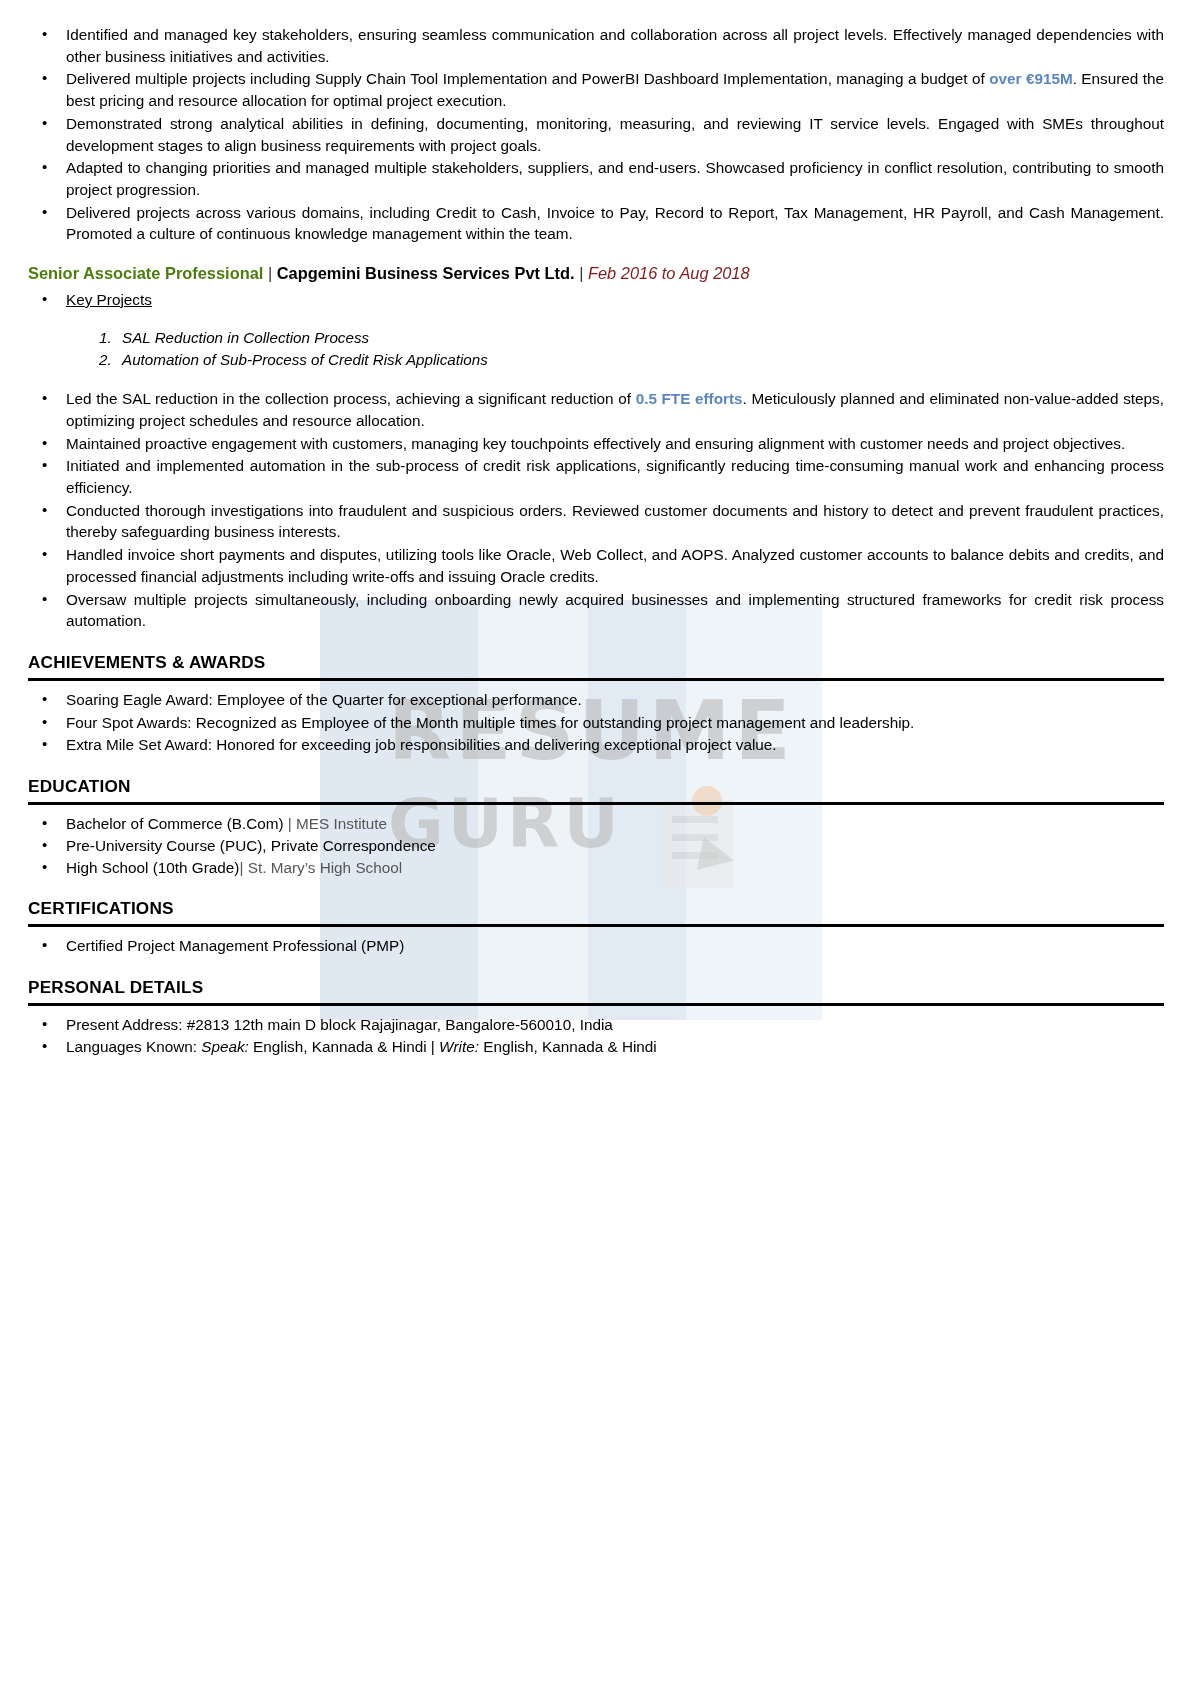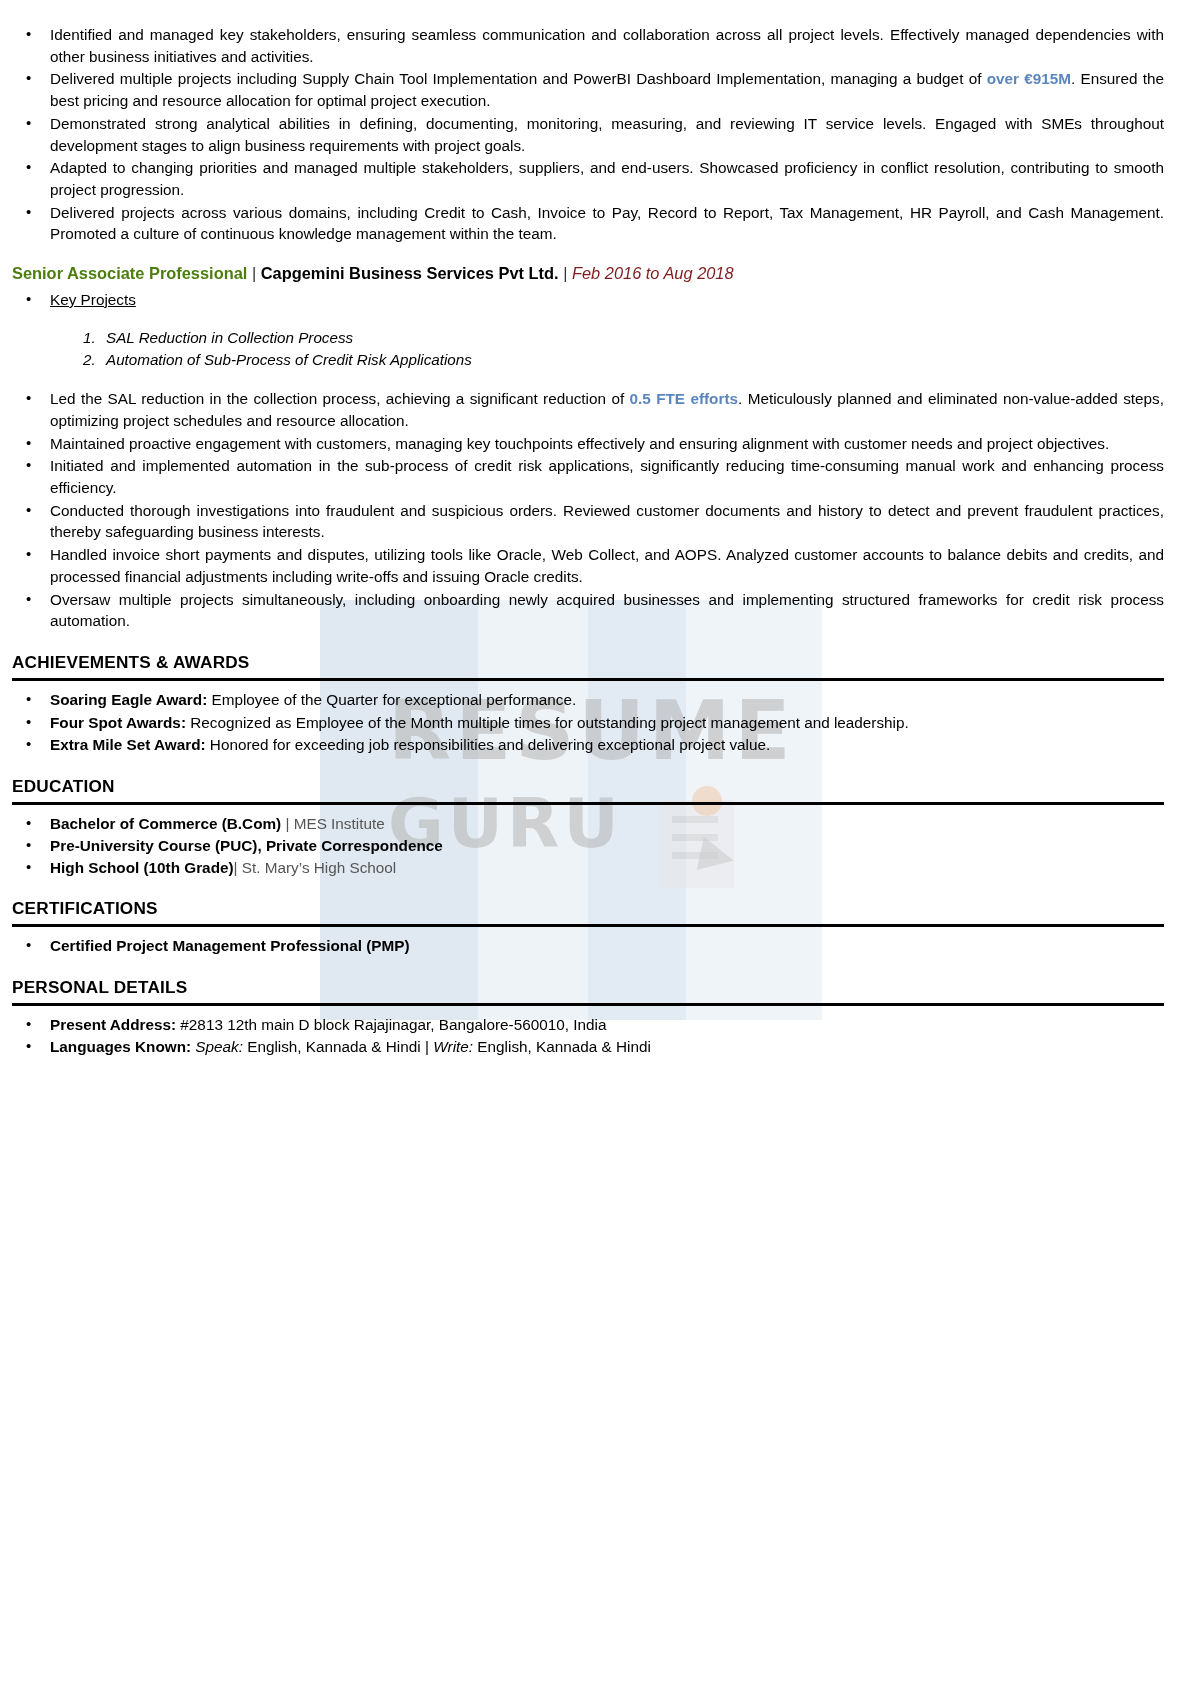--- a/index.html
+++ b/index.html
@@ -80,21 +80,21 @@
     border-top: 17px solid transparent;
     border-bottom: 17px solid transparent;
     opacity: .55;
     transform: rotate(12deg);
   }
 
   
   #page {
     position: relative;
     z-index: 1;
-    padding: 24px 28px 0 12px;
+    padding: 24px 28px 0 28px;
     box-sizing: border-box;
   }
 
   ul.b {
     list-style: none;
     margin: 0;
     padding: 0;
   }
   ul.b > li {
     position: relative;
@@ -146,21 +146,21 @@
     letter-spacing: .2px;
     margin-bottom: 5px;
   }
   .sec-rule {
     height: 3px;
     background: #000;
     margin-bottom: 8px;
   }
 
   .accent { color: #5b86bd; font-weight: bold; }
-  .bold { font-weight: bold; }
+  .bold { font-weight: normal; }
   .ital { font-style: italic; }
   .grey { color: #555; }
   .underline-b { font-weight: normal; text-decoration: underline; }
 
   .keyproj-li { margin-bottom: 2px !important; }
 </style>
 </head>
 <body>
 
 <div id="watermark">

